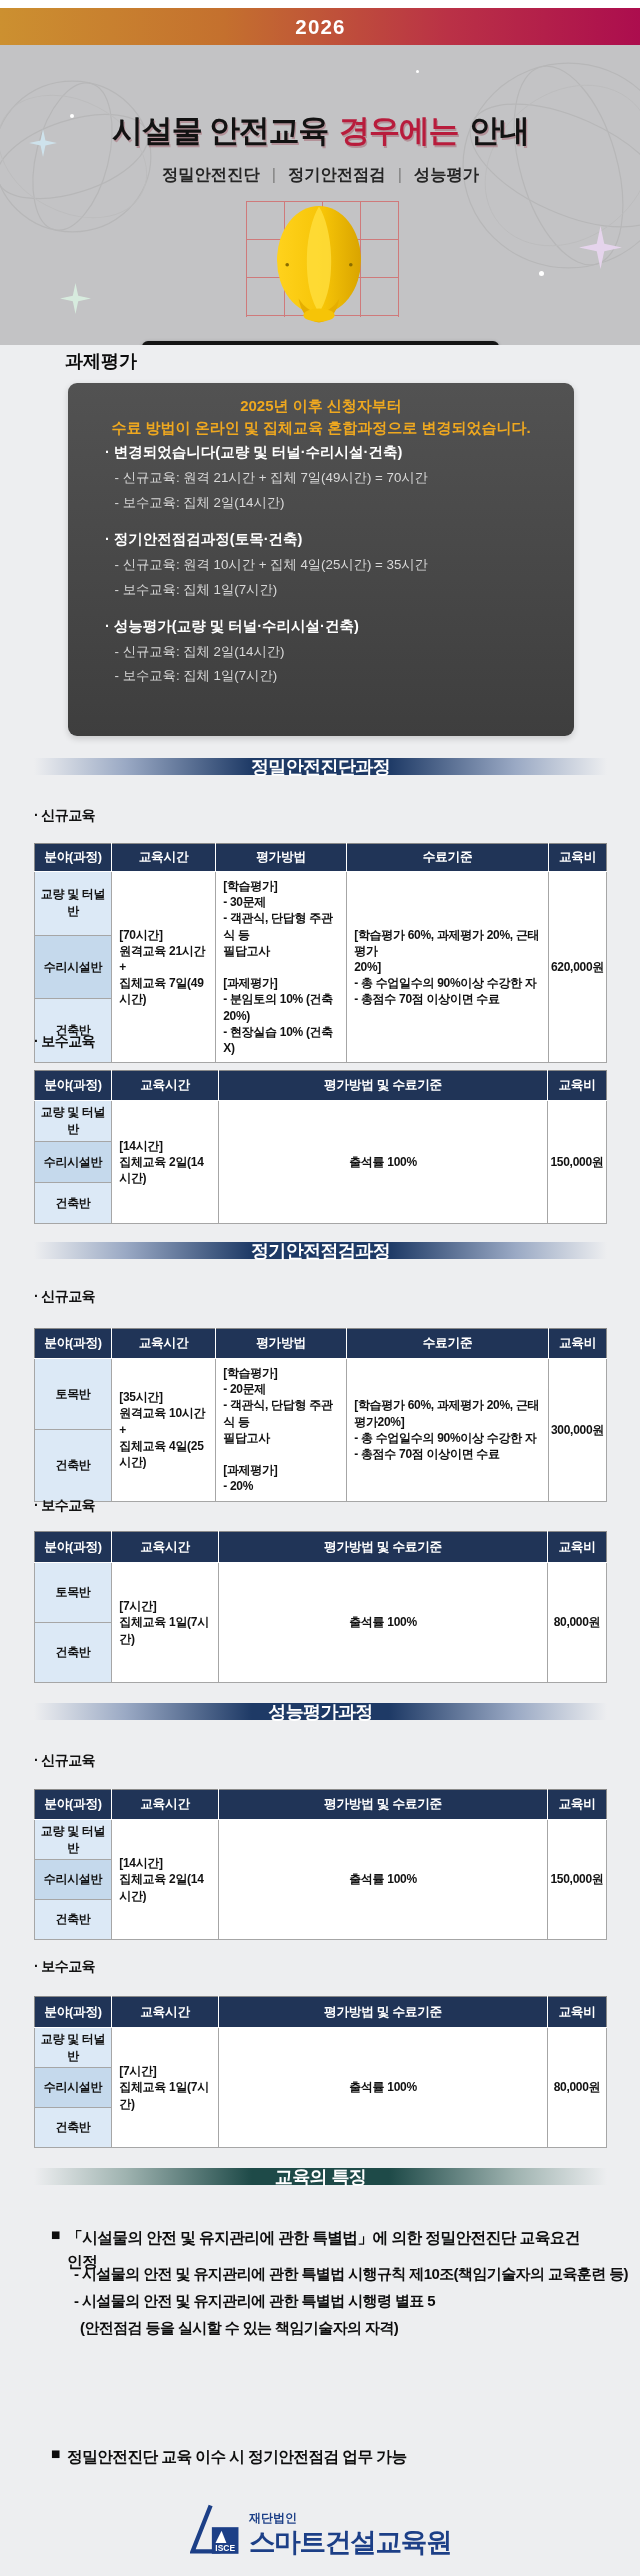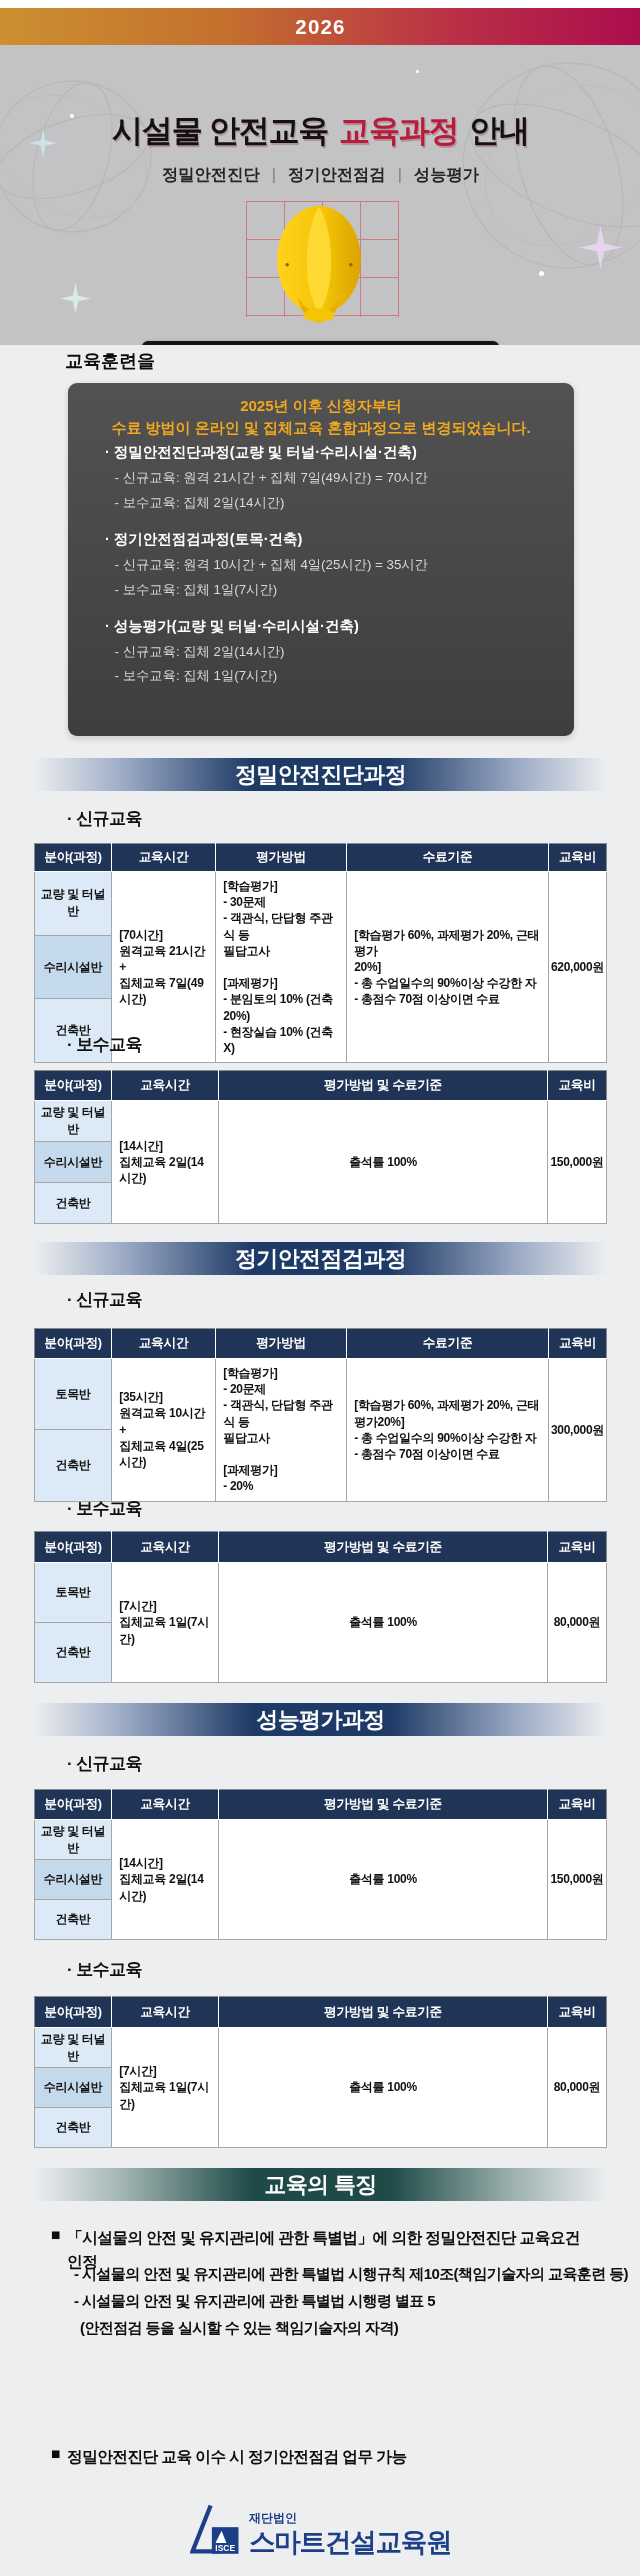--- a/index.html
+++ b/index.html
@@ -46,26 +46,26 @@
   .notice-box{position:absolute;left:68px;top:375px;width:506px;height:353px;border-radius:9px;
     background:linear-gradient(180deg,#525252,#3e3e3e);box-shadow:0 2.4px 6px rgba(0,0,0,.15);}
   .notice-head{position:absolute;top:12px;left:0;width:100%;text-align:center;
     color:var(--notice-accent);font-size:15px;font-weight:800;line-height:1.45;}
   .notice-groups{position:absolute;top:60px;left:37px;right:26.5px;}
   .n-group{margin-bottom:18px;}
   .n-title{color:#fff;font-size:14.5px;font-weight:800;margin-bottom:7.2px;}
   .n-line{color:#d9d9d9;font-size:13.3px;font-weight:normal;padding-left:9.6px;margin-bottom:6.6px;}
 
   
-  .banner{position:absolute;left:34px;width:573px;height:33px;display:flex;align-items:center;justify-content:center;
-    color:#fff;font-size:22px;font-weight:800;letter-spacing:-0.6px;}
+  .banner{position:absolute;left:34px;width:573px;height:17px;display:flex;align-items:center;justify-content:center;
+    color:#fff;font-size:18px;font-weight:800;letter-spacing:-0.6px;}
   .banner.navy{background:linear-gradient(90deg,rgba(30,58,102,0) 0%,#9aa9c4 16%,var(--banner-navy) 38%,var(--banner-navy) 62%,#9aa9c4 84%,rgba(30,58,102,0) 100%);}
   .banner.teal{background:linear-gradient(90deg,rgba(30,74,72,0) 0%,#9fb3b0 16%,var(--banner-teal) 38%,var(--banner-teal) 62%,#9fb3b0 84%,rgba(30,74,72,0) 100%);}
 
-  .sub-heading{position:absolute;left:67px;font-size:17px;font-weight:900;color:#101010;letter-spacing:-0.6px;}
+  .sub-heading{position:absolute;left:34px;font-size:14px;font-weight:900;color:#101010;letter-spacing:-0.6px;}
 
   
   table.tbl{position:absolute;left:34px;width:573px;border-collapse:collapse;table-layout:fixed;
     background:#fff;border:1.2px solid #8a8a8a;}
   .tbl th{background:var(--table-header-bg);color:#fff;font-size:12.7px;font-weight:800;
     border-bottom:1.8px solid #fff;border-left:1.8px solid #fff;letter-spacing:-0.3px;}
   .tbl th:first-child{border-left:none;}
   .tbl td{border:0.6px solid #a6a6a6;color:#111;font-size:12px;vertical-align:middle;}
   .tbl td.lab{background:var(--label-cell-light);text-align:center;font-weight:800;letter-spacing:-0.3px;}
   .tbl td.lab.alt{background:var(--label-cell-dark);}
@@ -106,21 +106,21 @@
     </svg>
     <svg class="wire" style="right:-42px;top:0px" width="241" height="241" viewBox="0 0 400 400" fill="none">
       <ellipse cx="210" cy="200" rx="175" ry="170" stroke="#a9a9a9" stroke-width="2"></ellipse>
       <ellipse cx="210" cy="200" rx="175" ry="80" stroke="#a9a9a9" stroke-width="2" transform="rotate(24 210 200)"></ellipse>
       <ellipse cx="210" cy="200" rx="80" ry="170" stroke="#a9a9a9" stroke-width="2" transform="rotate(-16 210 200)"></ellipse>
       <ellipse cx="210" cy="200" rx="150" ry="120" stroke="#b5b5b5" stroke-width="1.5" transform="rotate(-40 210 200)"></ellipse>
     </svg>
 
     <div class="hero-title">
       <span>시설물 안전교육</span>
-      <span class="accent">교육과정</span>
+      <span class="accent">경우에는</span>
       <span>안내</span>
     </div>
 
     <div class="hero-sub">
       <span>정밀안전진단</span><span class="sep">|</span><span>정기안전점검</span><span class="sep">|</span><span>성능평가</span>
     </div>
 
     <div class="grid-decor"></div>
 
     <svg class="helmet" width="96" height="122" viewBox="0 0 160 202">
@@ -153,29 +153,29 @@
     <span class="dot" style="left:416px;top:25px;width:3px;height:3px"></span>
 
     <div class="cta">
       
       
       
       
     </div>
   </div>
 
-  <div class="section-label">교육훈련을</div>
+  <div class="section-label">과제평가</div>
   <div class="notice-box">
     <div class="notice-head">
       <div>2025년 이후 신청자부터</div>
       <div>수료 방법이 온라인 및 집체교육 혼합과정으로 변경되었습니다.</div>
     </div>
     <div class="notice-groups">
       <div class="n-group">
-        <div class="n-title">· 정밀안전진단과정(교량 및 터널·수리시설·건축)</div>
+        <div class="n-title">· 변경되었습니다(교량 및 터널·수리시설·건축)</div>
         <div class="n-line">- 신규교육: 원격 21시간 + 집체 7일(49시간) = 70시간</div>
         <div class="n-line">- 보수교육: 집체 2일(14시간)</div>
       </div>
       <div class="n-group">
         <div class="n-title">· 정기안전점검과정(토목·건축)</div>
         <div class="n-line">- 신규교육: 원격 10시간 + 집체 4일(25시간) = 35시간</div>
         <div class="n-line">- 보수교육: 집체 1일(7시간)</div>
       </div>
       <div class="n-group">
         <div class="n-title">· 성능평가(교량 및 터널·수리시설·건축)</div>

